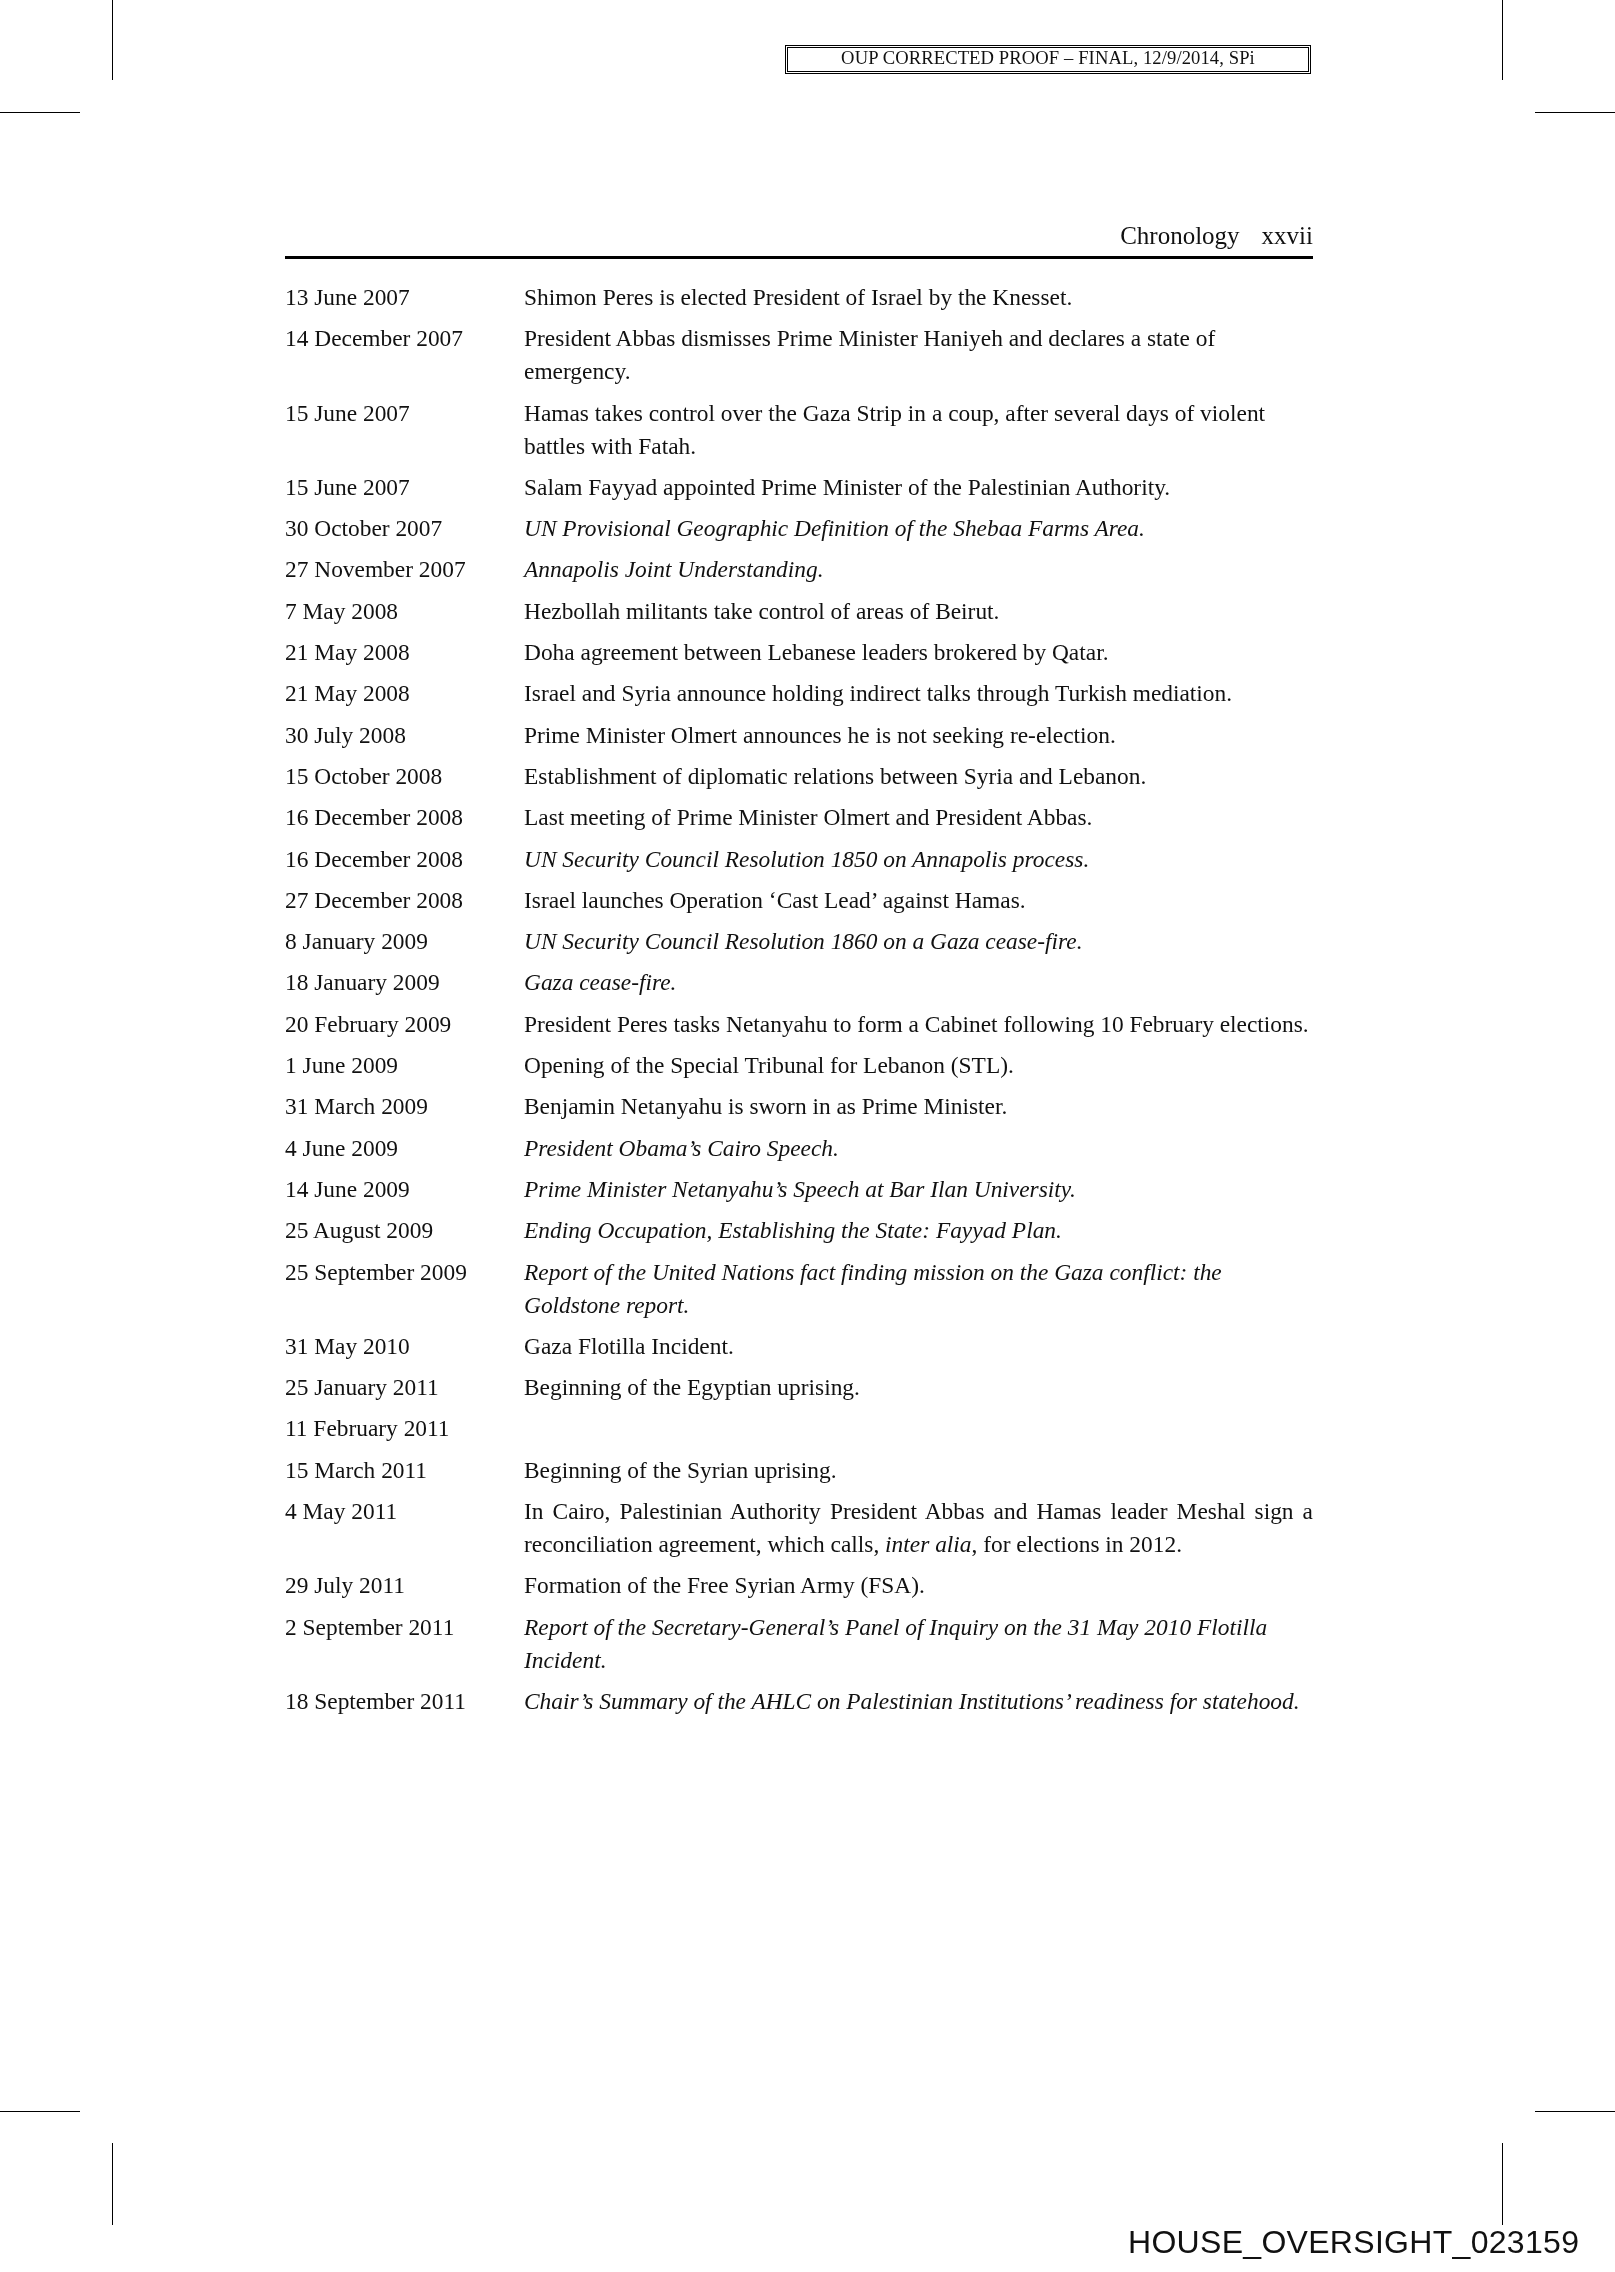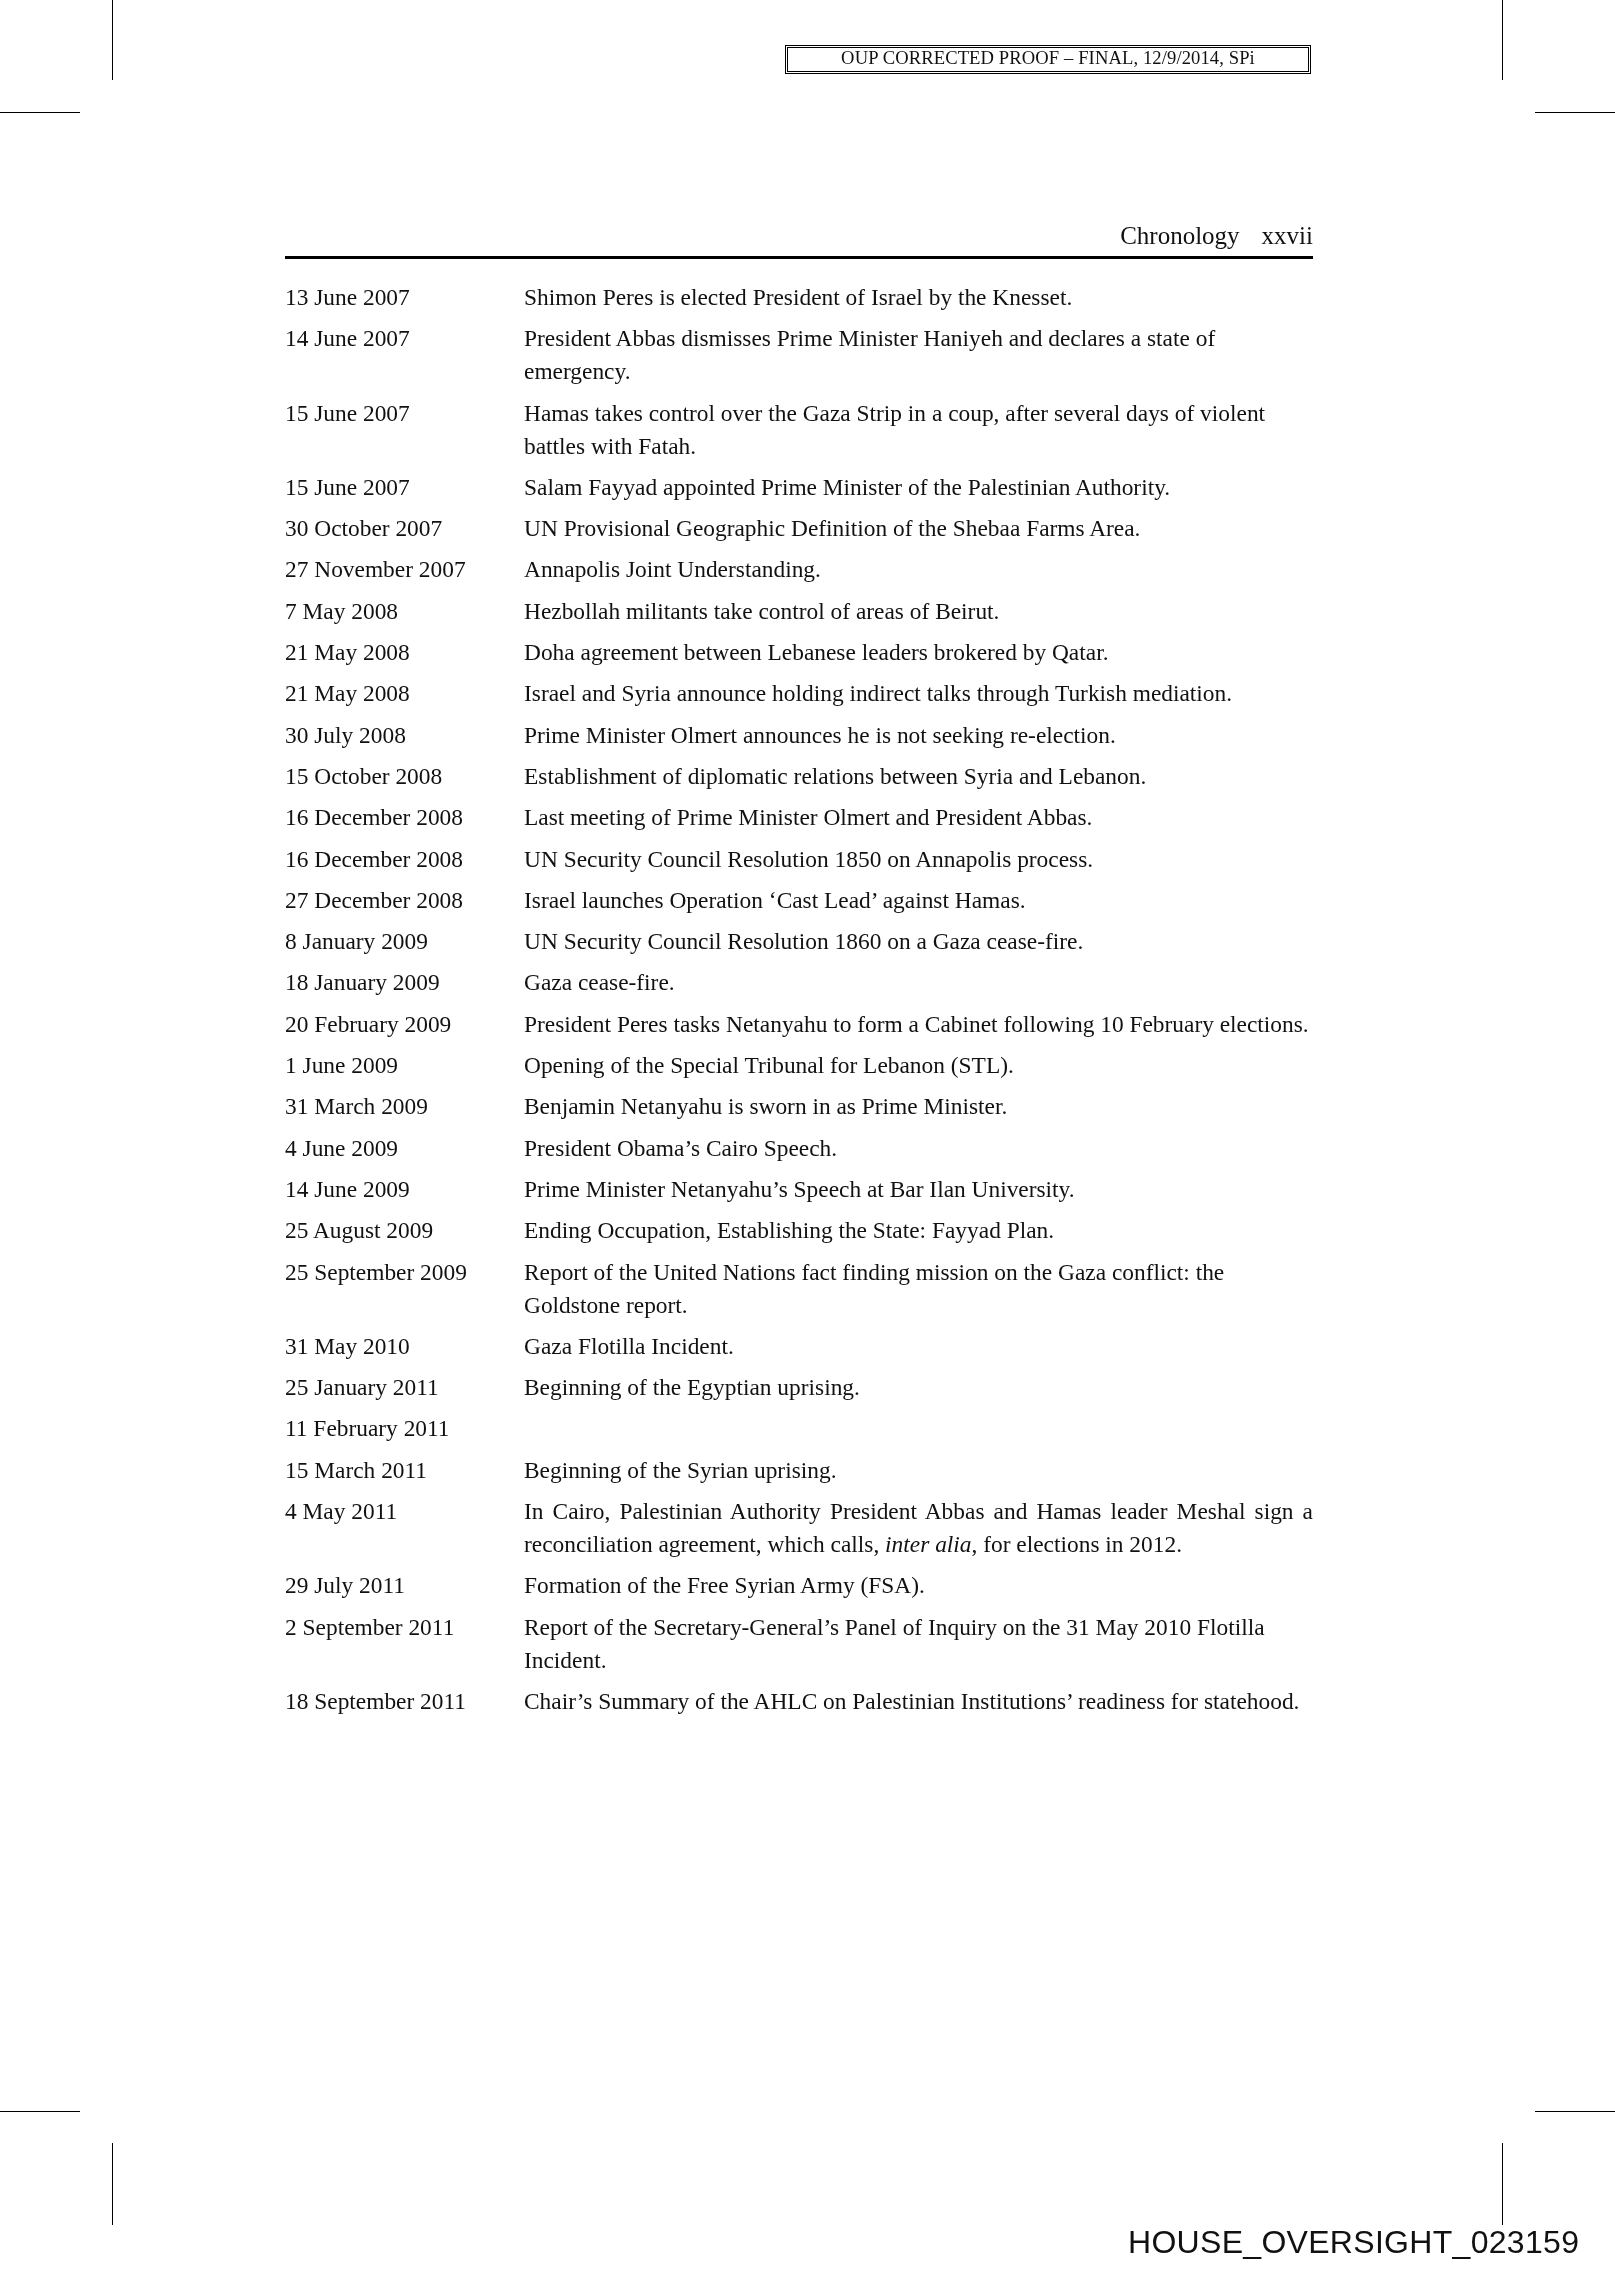--- a/index.html
+++ b/index.html
@@ -13,21 +13,21 @@
                  letter-spacing: 0.1px; white-space: nowrap; }
   .running-head { position: absolute; left: 285px; width: 1028px; top: 215px; height: 41px;
                   text-align: right; font-size: 25px; line-height: 41px; }
   .running-head .pg { margin-left: 22px; }
   .head-rule { position: absolute; left: 285px; width: 1028px; top: 256px; height: 2.8px; background: #000; }
   .chron { position: absolute; left: 285px; top: 281px; width: 1028px; }
   .row { display: flex; font-size: 23.4px; line-height: 33px; margin-bottom: 8.3px; }
   .date { width: 239px; flex: none; white-space: nowrap; }
   .event { flex: 1; text-align: left; }
   .event.justify { text-align: justify; }
-  .event.it { }
+  .event.it { font-style: italic; }
   .bates { position: absolute; left: 1128px; top: 2222px; font-family: Liberation Sans, sans-serif;
            font-size: 32px; line-height: 41px; letter-spacing: 0.3px; white-space: nowrap; }
 </style>
 </head>
 <body>
 
 <div class="crop" style="left:112px;top:0;width:1.4px;height:80px;"></div>
 <div class="crop" style="left:0;top:112px;width:80px;height:1.4px;"></div>
 <div class="crop" style="left:1502px;top:0;width:1.4px;height:80px;"></div>
 <div class="crop" style="left:1535px;top:112px;width:81px;height:1.4px;"></div>
@@ -44,21 +44,21 @@
   <span>Chronology</span><span class="pg">xxvii</span>
 </div>
 <div class="head-rule"></div>
 
 <div class="chron" id="chron">
     <div class="row">
       <div class="date">13 June 2007</div>
       <div class="event">Shimon Peres is elected President of Israel by the Knesset.</div>
     </div>
     <div class="row">
-      <div class="date">14 June 2007</div>
+      <div class="date">14 December 2007</div>
       <div class="event">President Abbas dismisses Prime Minister Haniyeh and declares a state of emergency.</div>
     </div>
     <div class="row">
       <div class="date">15 June 2007</div>
       <div class="event">Hamas takes control over the Gaza Strip in a coup, after several days of violent battles with Fatah.</div>
     </div>
     <div class="row">
       <div class="date">15 June 2007</div>
       <div class="event">Salam Fayyad appointed Prime Minister of the Palestinian Authority.</div>
     </div>

